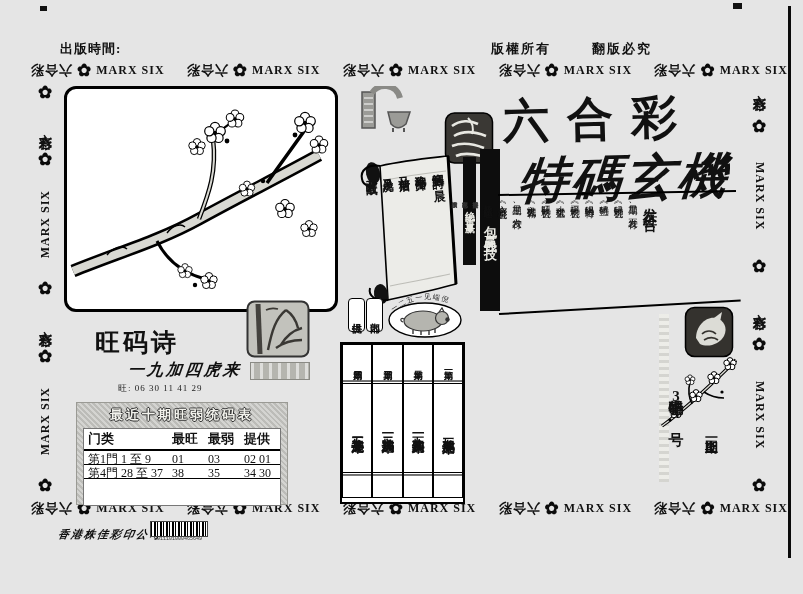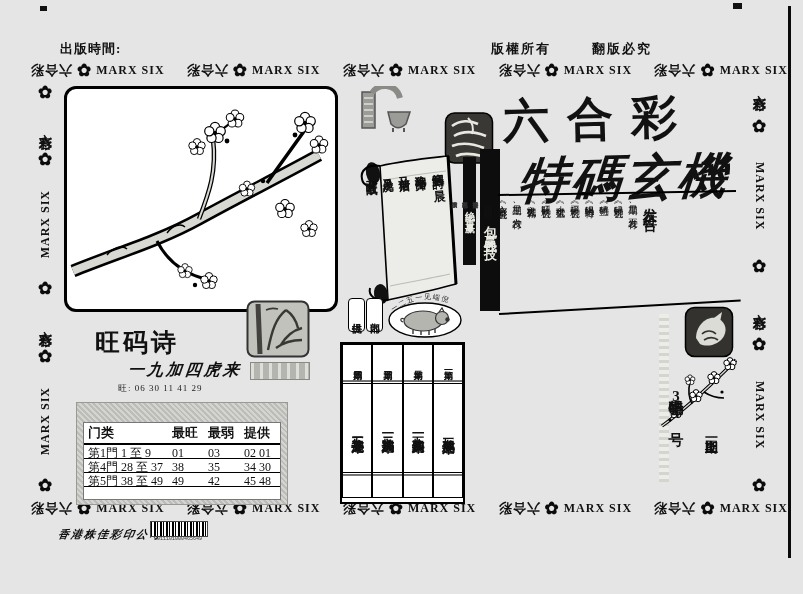--- a/index.html
+++ b/index.html
@@ -227,44 +227,39 @@
 
   <svg class="abs" style="left:246px;top:300px;" width="64" height="58" viewBox="0 0 64 58">
     <rect x="1.5" y="1.5" width="61" height="55" rx="7" fill="#c2c2bc" stroke="#333" stroke-width="2"></rect>
     <path d="M12,4 L14,54" stroke="#44423e" stroke-width="5" fill="none"></path>
     <path d="M22,50 C26,30 30,18 40,10 M40,10 C46,14 50,20 52,28 M34,46 C40,36 48,30 56,28 M30,48 C38,42 48,40 56,40" stroke="#3a3834" stroke-width="2.4" fill="none"></path>
     <path d="M20,10 C24,8 28,8 32,9" stroke="#3a3834" stroke-width="1.6" fill="none"></path>
   </svg>
   <div class="abs seal-caption" style="left:250px;top:362px;width:58px;height:16px;"></div>
 
   <div class="abs stats-panel" style="left:76px;top:402px;width:210px;height:101px;">
-    <div class="stats-table" style="margin:19px auto 0 auto;width:196px;height:76px;">
+    <div class="stats-title" style="margin-top:3px;">最近十期旺弱统码表</div>
+    <div class="stats-table" style="margin:4px auto 0 auto;width:196px;height:76px;">
       <div class="stats-hrow">
         <span>门类</span>
         <span>最旺</span>
         <span>最弱</span>
         <span>提供</span>
       </div>
       <div class="stats-row">
         <span>第1門 1 至 9</span>
           <span>01</span>
           <span>03</span>
           <span>02 01</span>
       </div>
       <div class="stats-row">
         <span>第4門 28 至 37</span>
           <span>38</span>
           <span>35</span>
           <span>34 30</span>
-      </div>
-      <div class="stats-row">
-        <span>第5門 38 至 49</span>
-          <span>49</span>
-          <span>42</span>
-          <span>45 48</span>
       </div>
     </div>
   </div>
 
   <svg class="abs" style="left:360px;top:86px;" width="55" height="48" viewBox="0 0 55 48">
     <rect x="2" y="6" width="13" height="36" fill="#9b9b97" stroke="#555" stroke-width="1.5"></rect>
     <path d="M4,12 h9 M4,18 h9 M4,24 h9 M4,30 h9 M4,36 h9" stroke="#fff" stroke-width="1.2"></path>
     <path d="M12,7 C18,-3 36,-3 40,12" fill="none" stroke="#8a8a86" stroke-width="6"></path>
     <path d="M28,26 h22 l-4,12 c-6,5 -10,5 -15,0 z" fill="#9b9b97" stroke="#555" stroke-width="1.5"></path>
     <path d="M33,42 v4 M44,42 v4" stroke="#555" stroke-width="2"></path>

